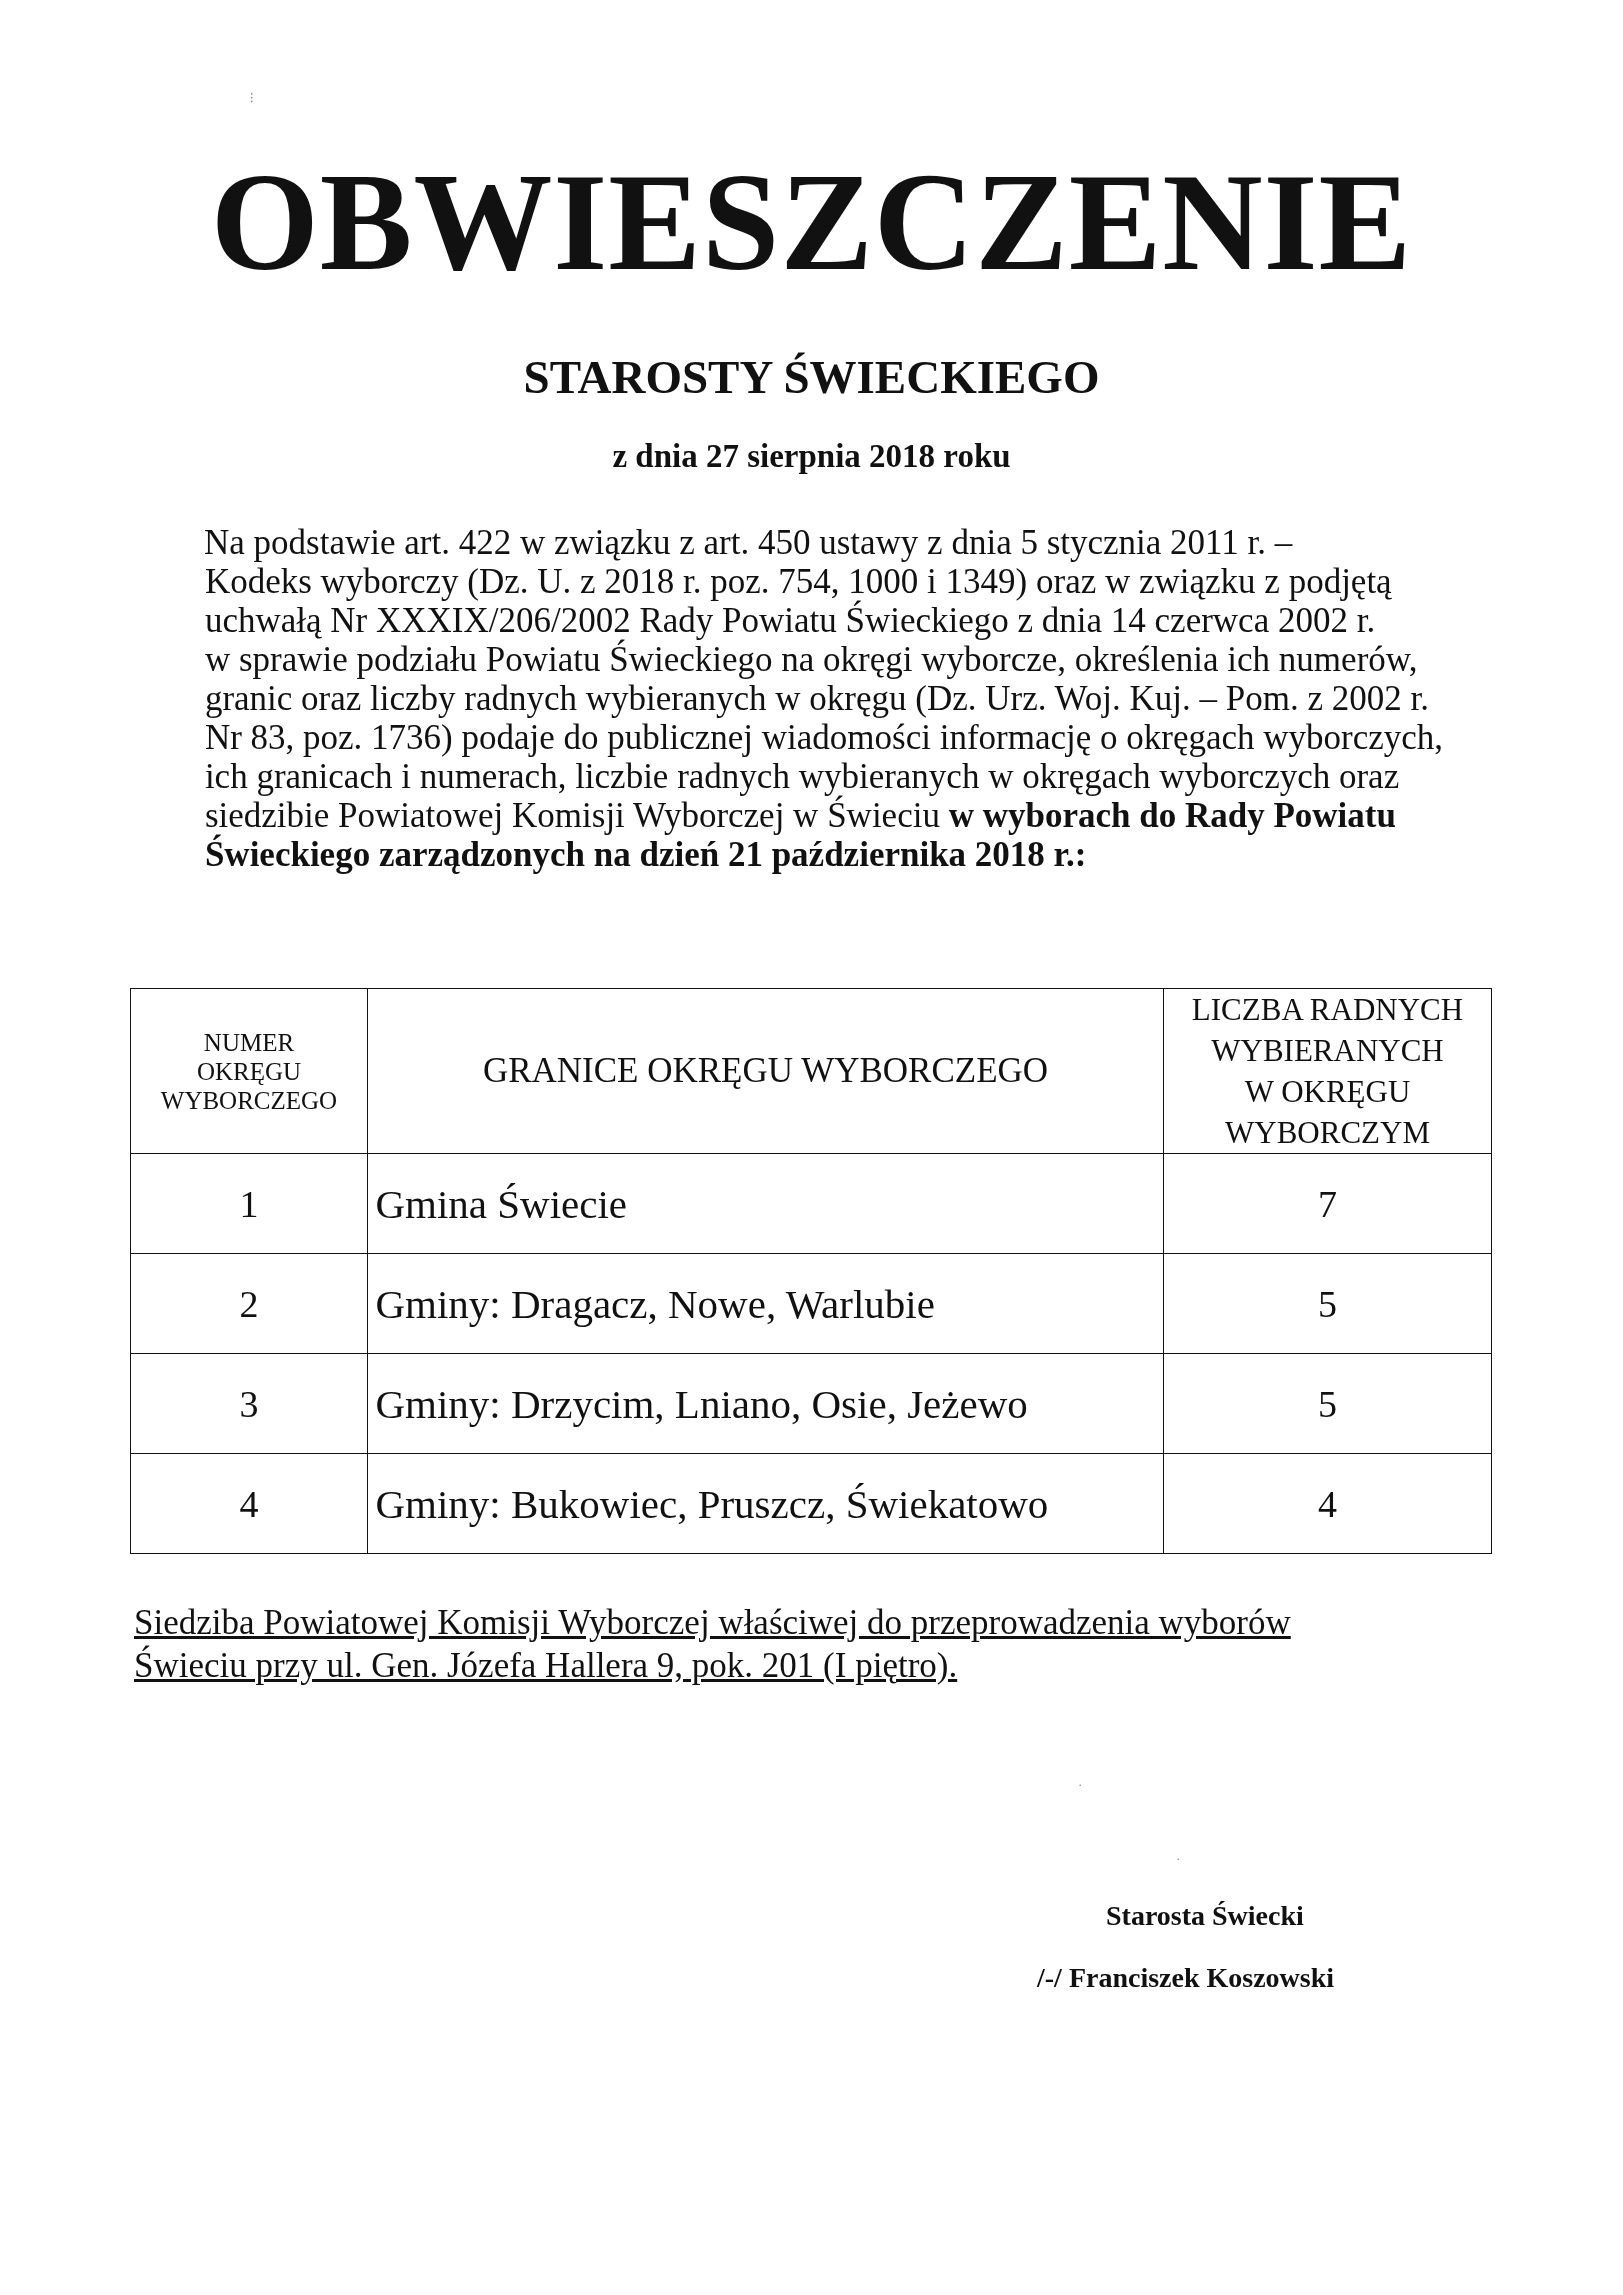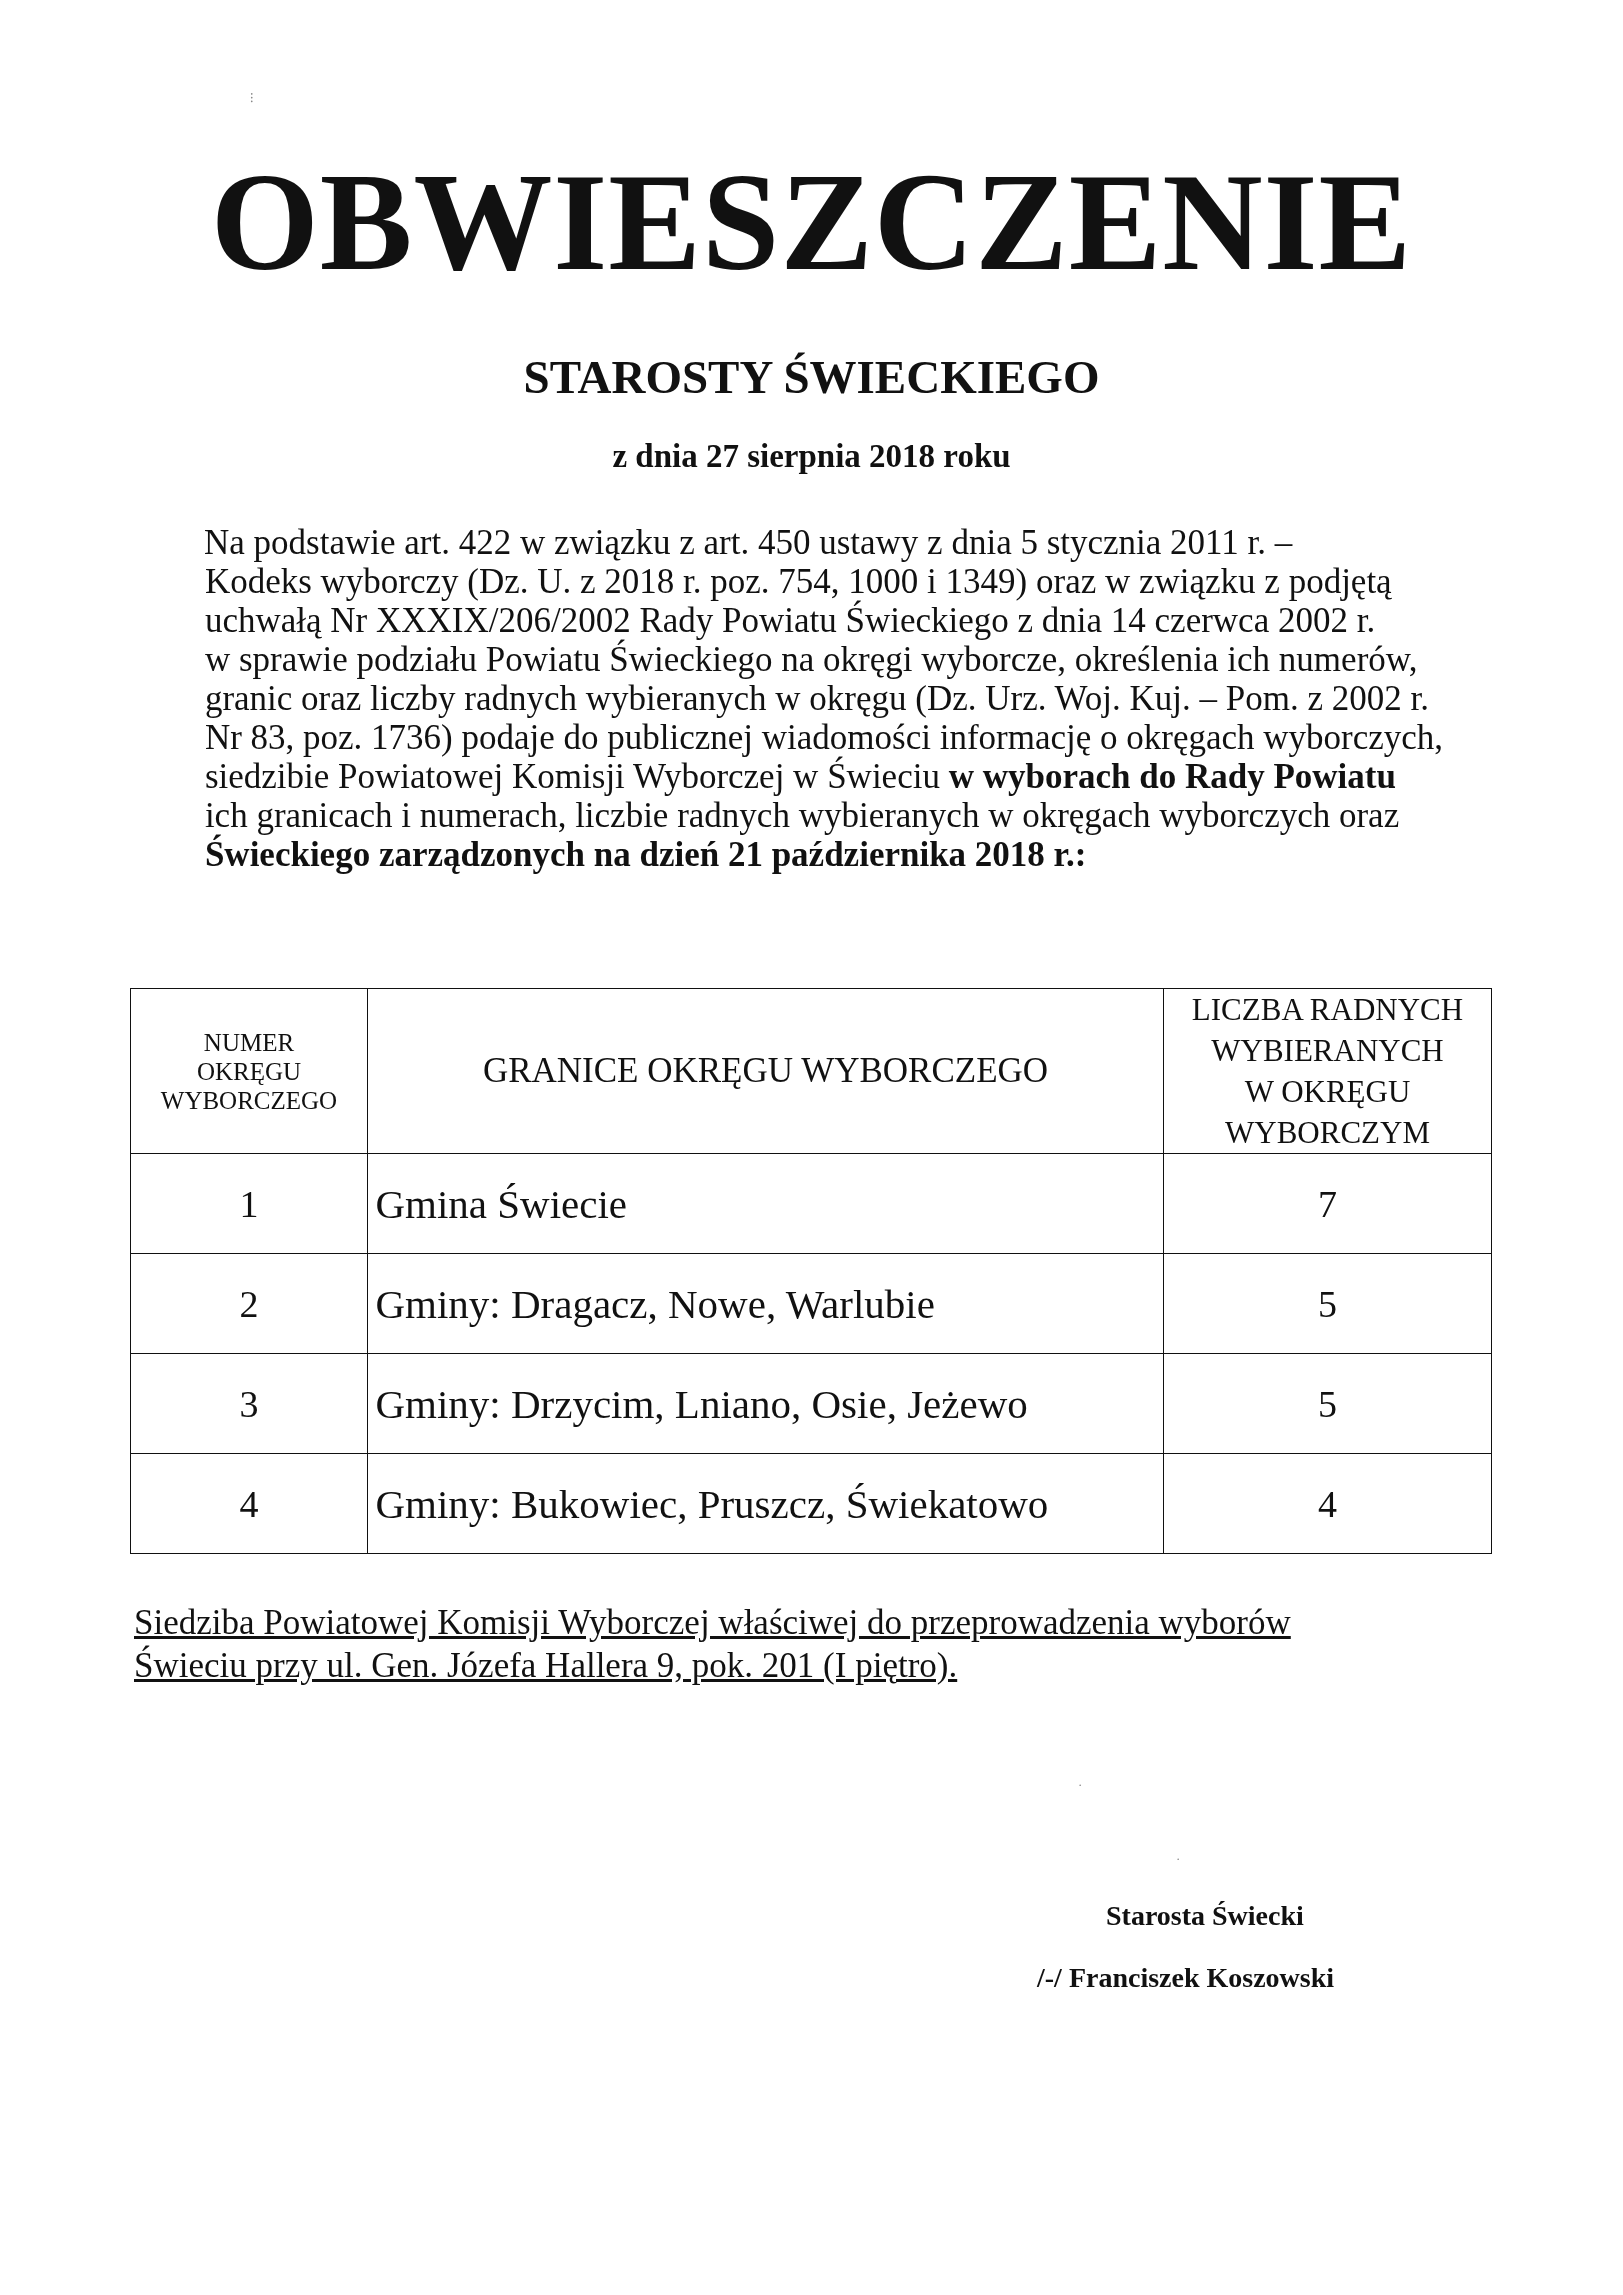--- a/index.html
+++ b/index.html
@@ -47,22 +47,22 @@
 <div id="subtitle" class="abs">STAROSTY ŚWIECKIEGO</div>
 <div id="date" class="abs">z dnia 27 sierpnia 2018 roku</div>
 
 <div id="intro" class="abs">
   <p style="text-indent:0;padding-left:0;"><span style="padding-left:0;margin-top:25px;">Na podstawie art. 422 w związku z art. 450 ustawy z dnia 5 stycznia 2011 r. –</span></p>
   <p>Kodeks wyborczy (Dz. U. z 2018 r. poz. 754, 1000 i 1349) oraz w związku z podjętą</p>
   <p>uchwałą Nr XXXIX/206/2002 Rady Powiatu Świeckiego z dnia 14 czerwca 2002 r.</p>
   <p>w sprawie podziału Powiatu Świeckiego na okręgi wyborcze, określenia ich numerów,</p>
   <p>granic oraz  liczby radnych wybieranych w okręgu (Dz. Urz. Woj. Kuj. – Pom. z 2002 r.</p>
   <p>Nr 83, poz. 1736) podaje do publicznej wiadomości informację o okręgach wyborczych,</p>
+  <p>ich granicach i numerach, liczbie radnych wybieranych w okręgach wyborczych oraz</p>
   <p><span>siedzibie Powiatowej Komisji Wyborczej w Świeciu </span><b class="bb">w wyborach do Rady Powiatu</b></p>
-  <p>ich granicach i numerach, liczbie radnych wybieranych w okręgach wyborczych oraz</p>
   <p><b class="bb">Świeckiego zarządzonych na dzień 21 października 2018 r.:</b></p>
 </div>
 
 <table id="districts">
   <colgroup>
       <col class="col1">
       <col class="col2">
       <col class="col3">
     </colgroup>
   <thead>

